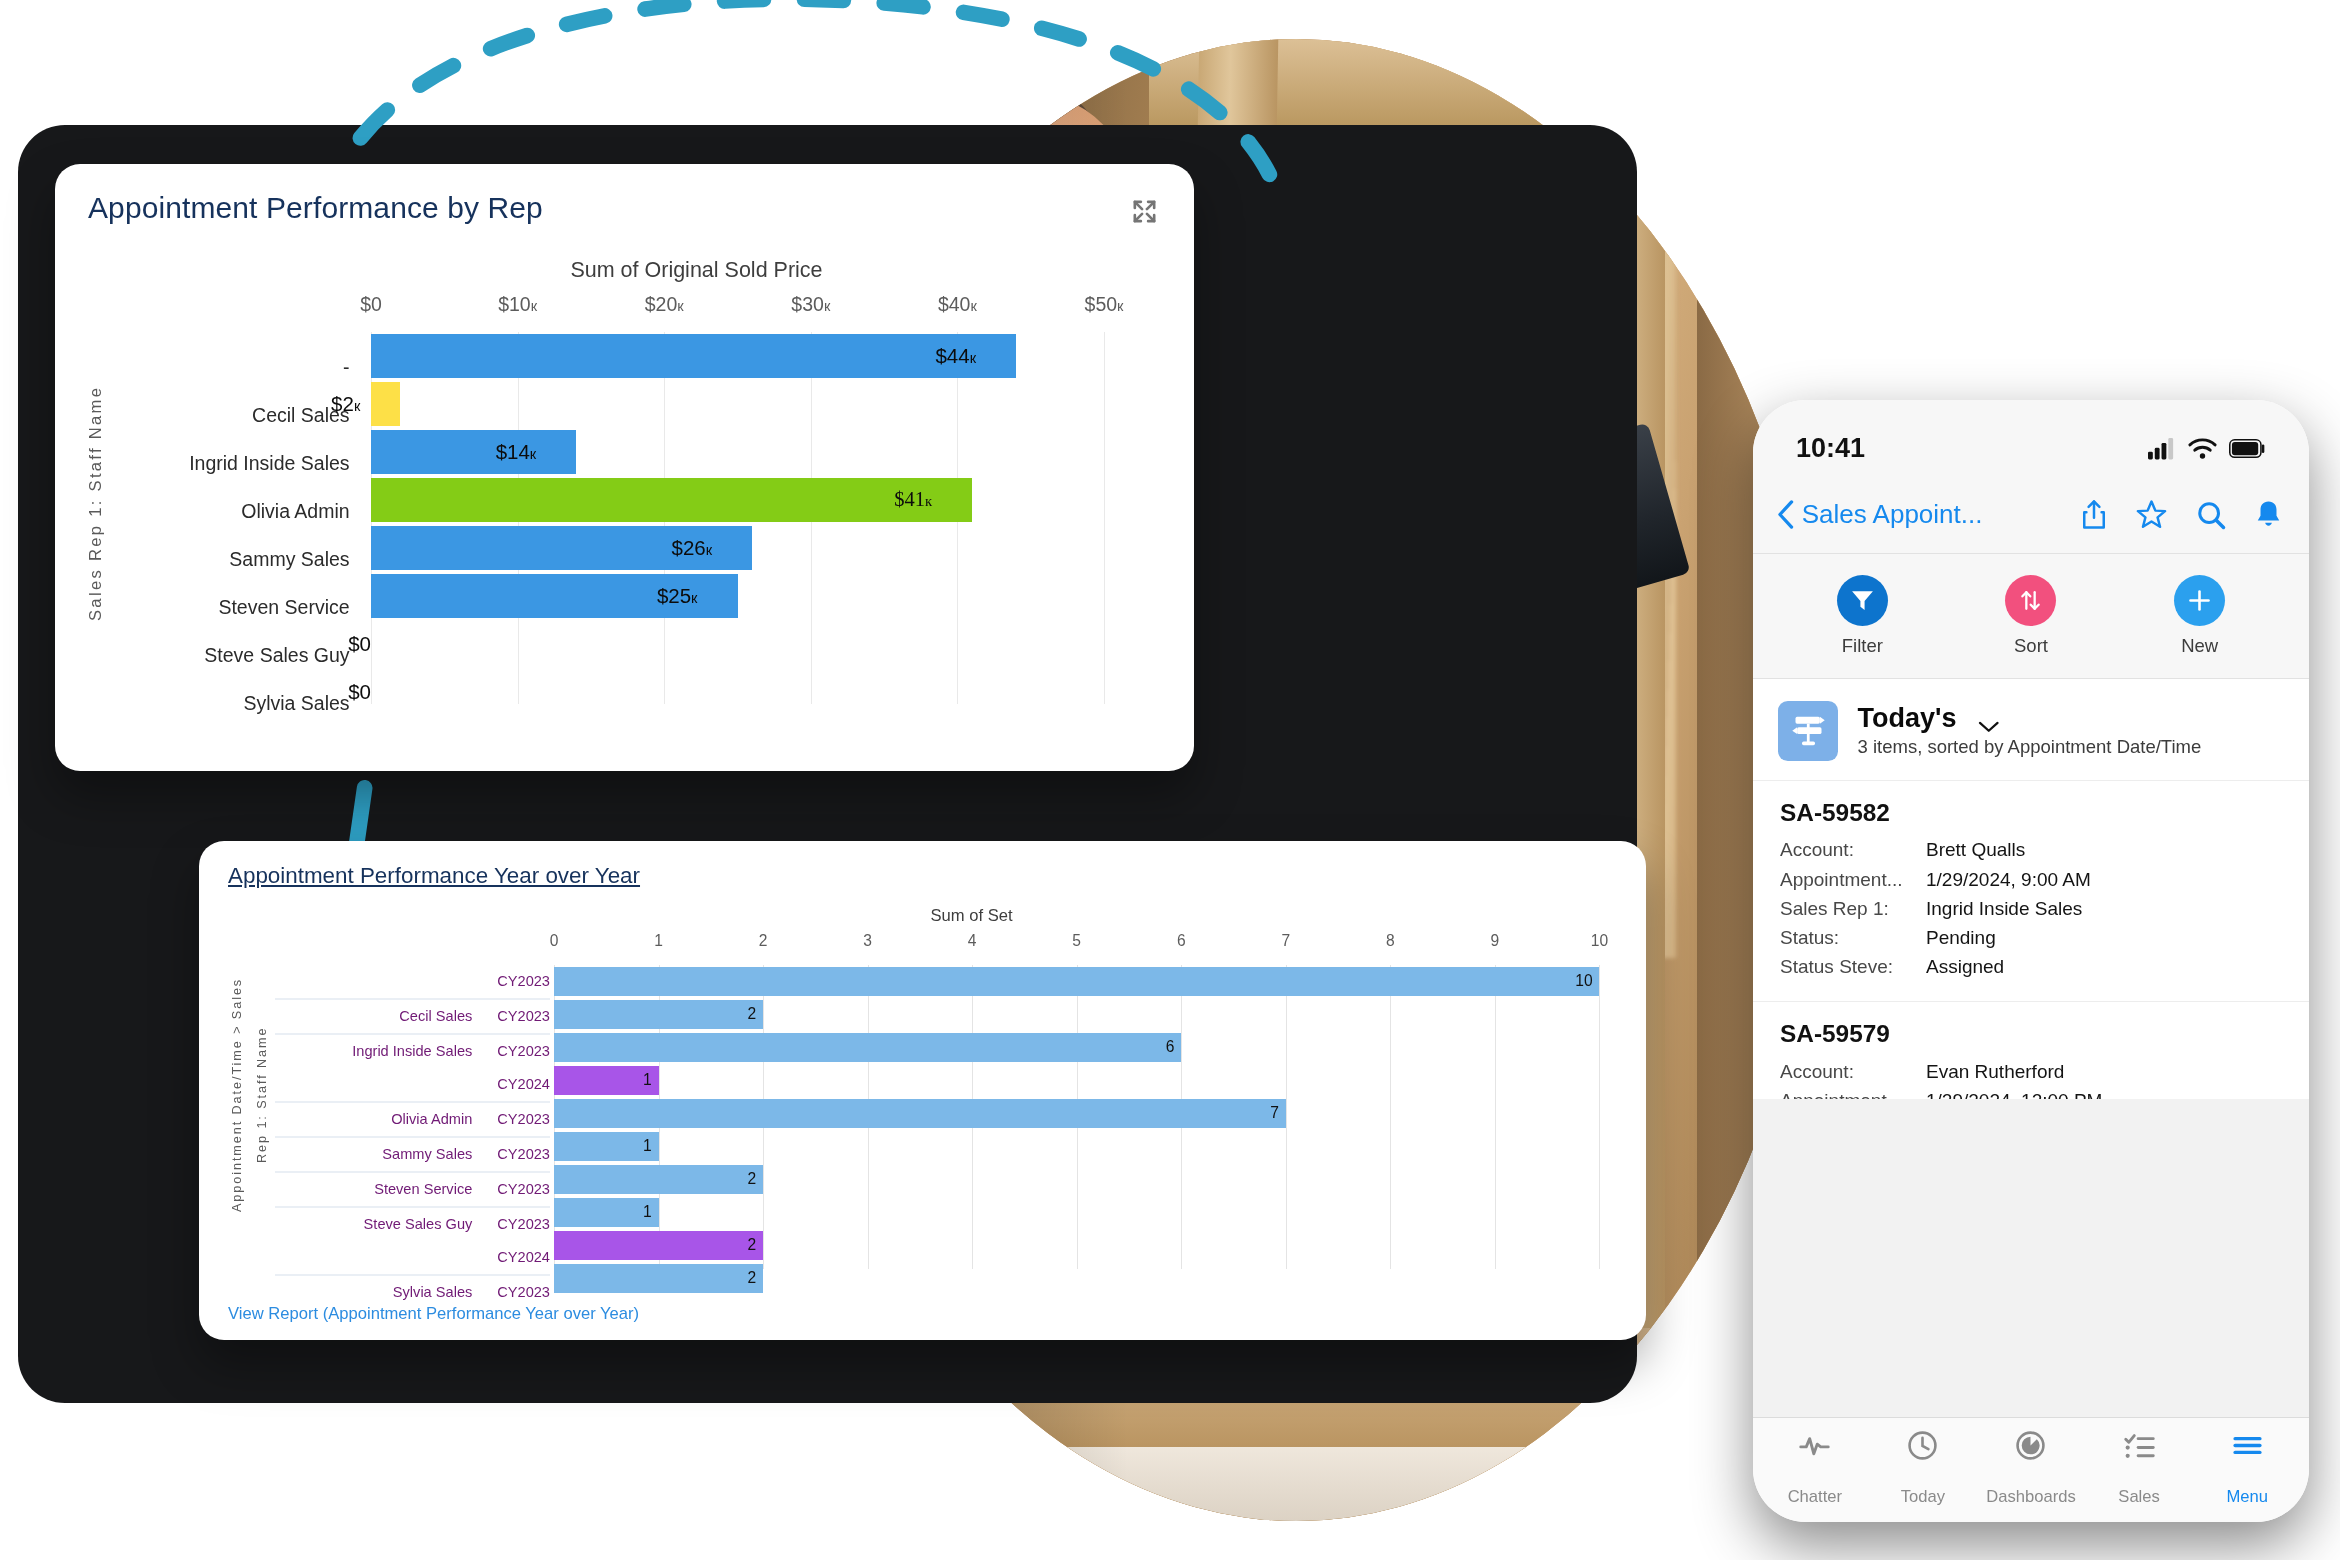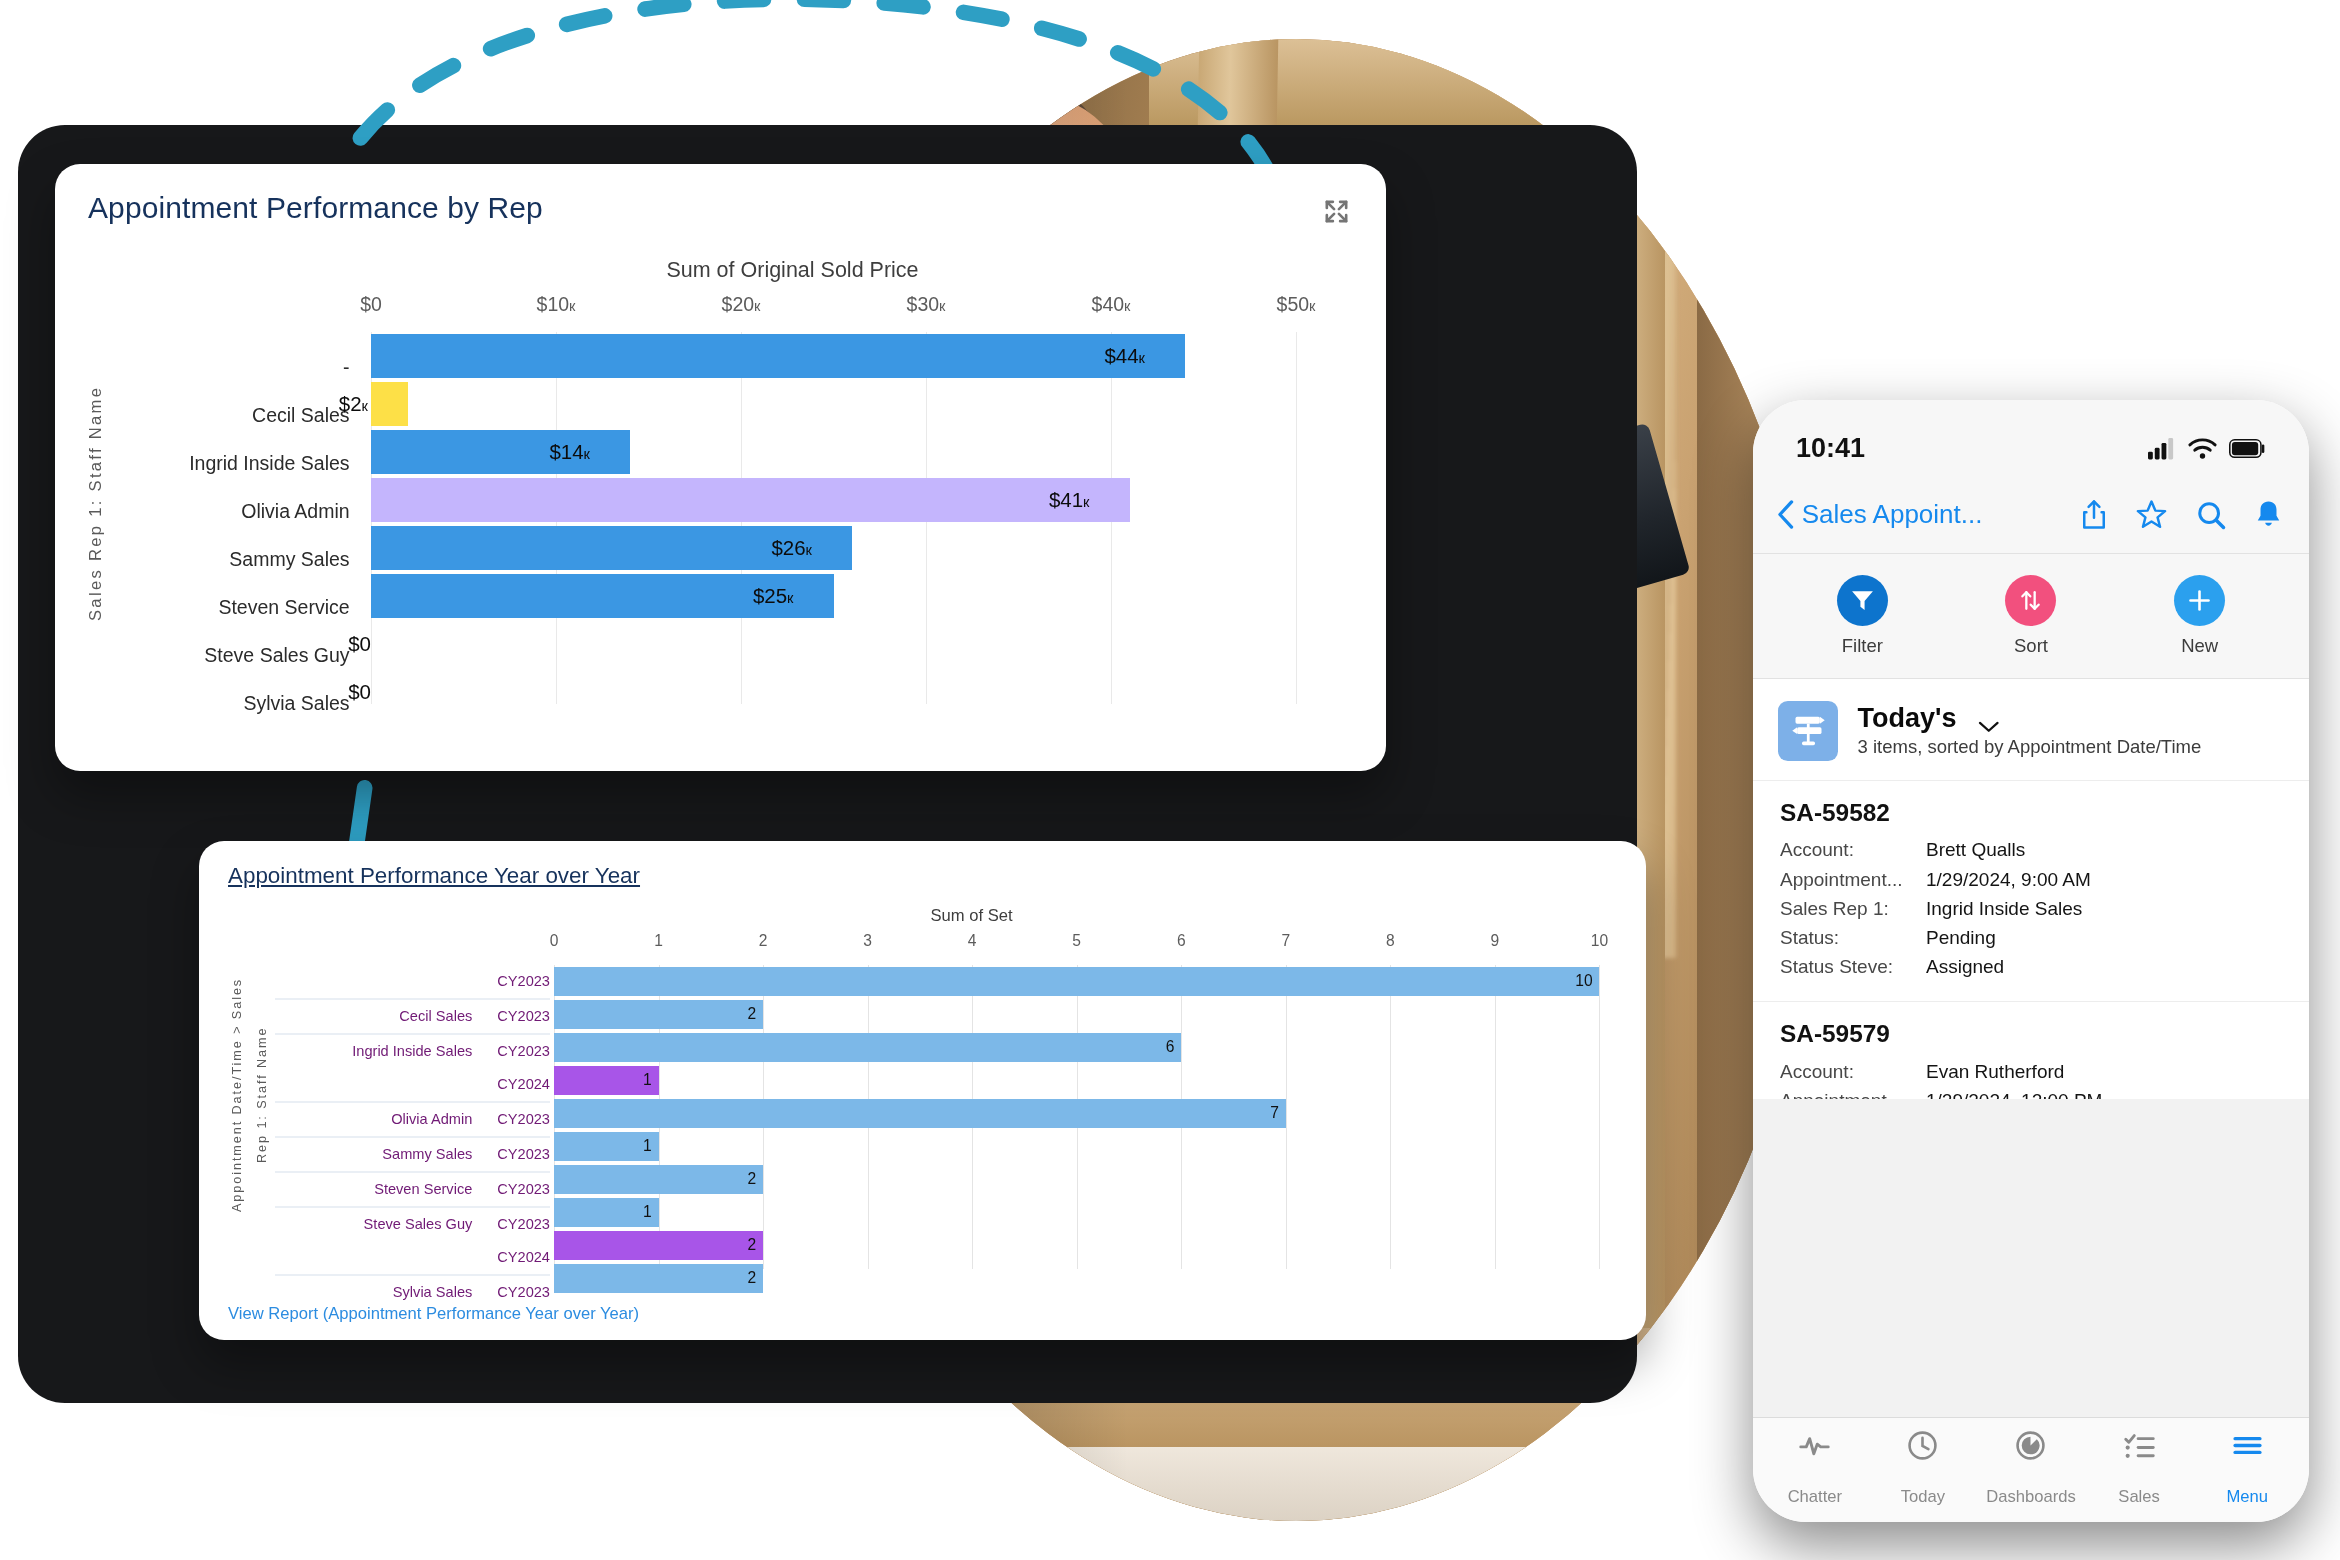--- a/index.html
+++ b/index.html
@@ -138,21 +138,21 @@
   }
 
   
   .arc-svg { position: absolute; left: 293px; top: -13.7px; width: 995px; height: 224px; }
   .arc-tail { position: absolute; left: 343px; top: 780px; width: 59px; height: 98px; }
 
   
   .card1 {
     position: absolute;
     left: 55px; top: 164px;
-    width: 1331px; height: 607px;
+    width: 1139px; height: 607px;
     background: #ffffff;
     border-radius: 25px;
     box-shadow: 0 25px 47px rgba(0,0,0,.34);
     padding: 27px 33px 17.6px 33px;
   }
   .card1 h2 {
     font-size: 30px; font-weight: 400; color: #16325c; letter-spacing: 0.1px;
   }
   .expand-icon { position: absolute; right: 35px; top: 33px; width: 29px; height: 29px; }
 
@@ -419,21 +419,21 @@
             <div class="c1-bar" style="width: 4%; background: #fde047;">
               <span>$2<span style="font-size:14.6px">к</span></span>
             </div>
           </div>
           <div class="c1-row">
             <div class="c1-bar" style="width: 28%; background: rgb(59, 151, 227);">
               <span>$14<span style="font-size:14.6px">к</span></span>
             </div>
           </div>
           <div class="c1-row">
-            <div class="c1-bar" style="width: 82%; background: #c4b5fd;">
+            <div class="c1-bar" style="width: 82%; background: #84cc16; font-family: Liberation Serif, serif;">
               <span>$41<span style="font-size:14.6px">к</span></span>
             </div>
           </div>
           <div class="c1-row">
             <div class="c1-bar" style="width: 52%; background: rgb(59, 151, 227);">
               <span>$26<span style="font-size:14.6px">к</span></span>
             </div>
           </div>
           <div class="c1-row">
             <div class="c1-bar" style="width: 50%; background: rgb(59, 151, 227);">

